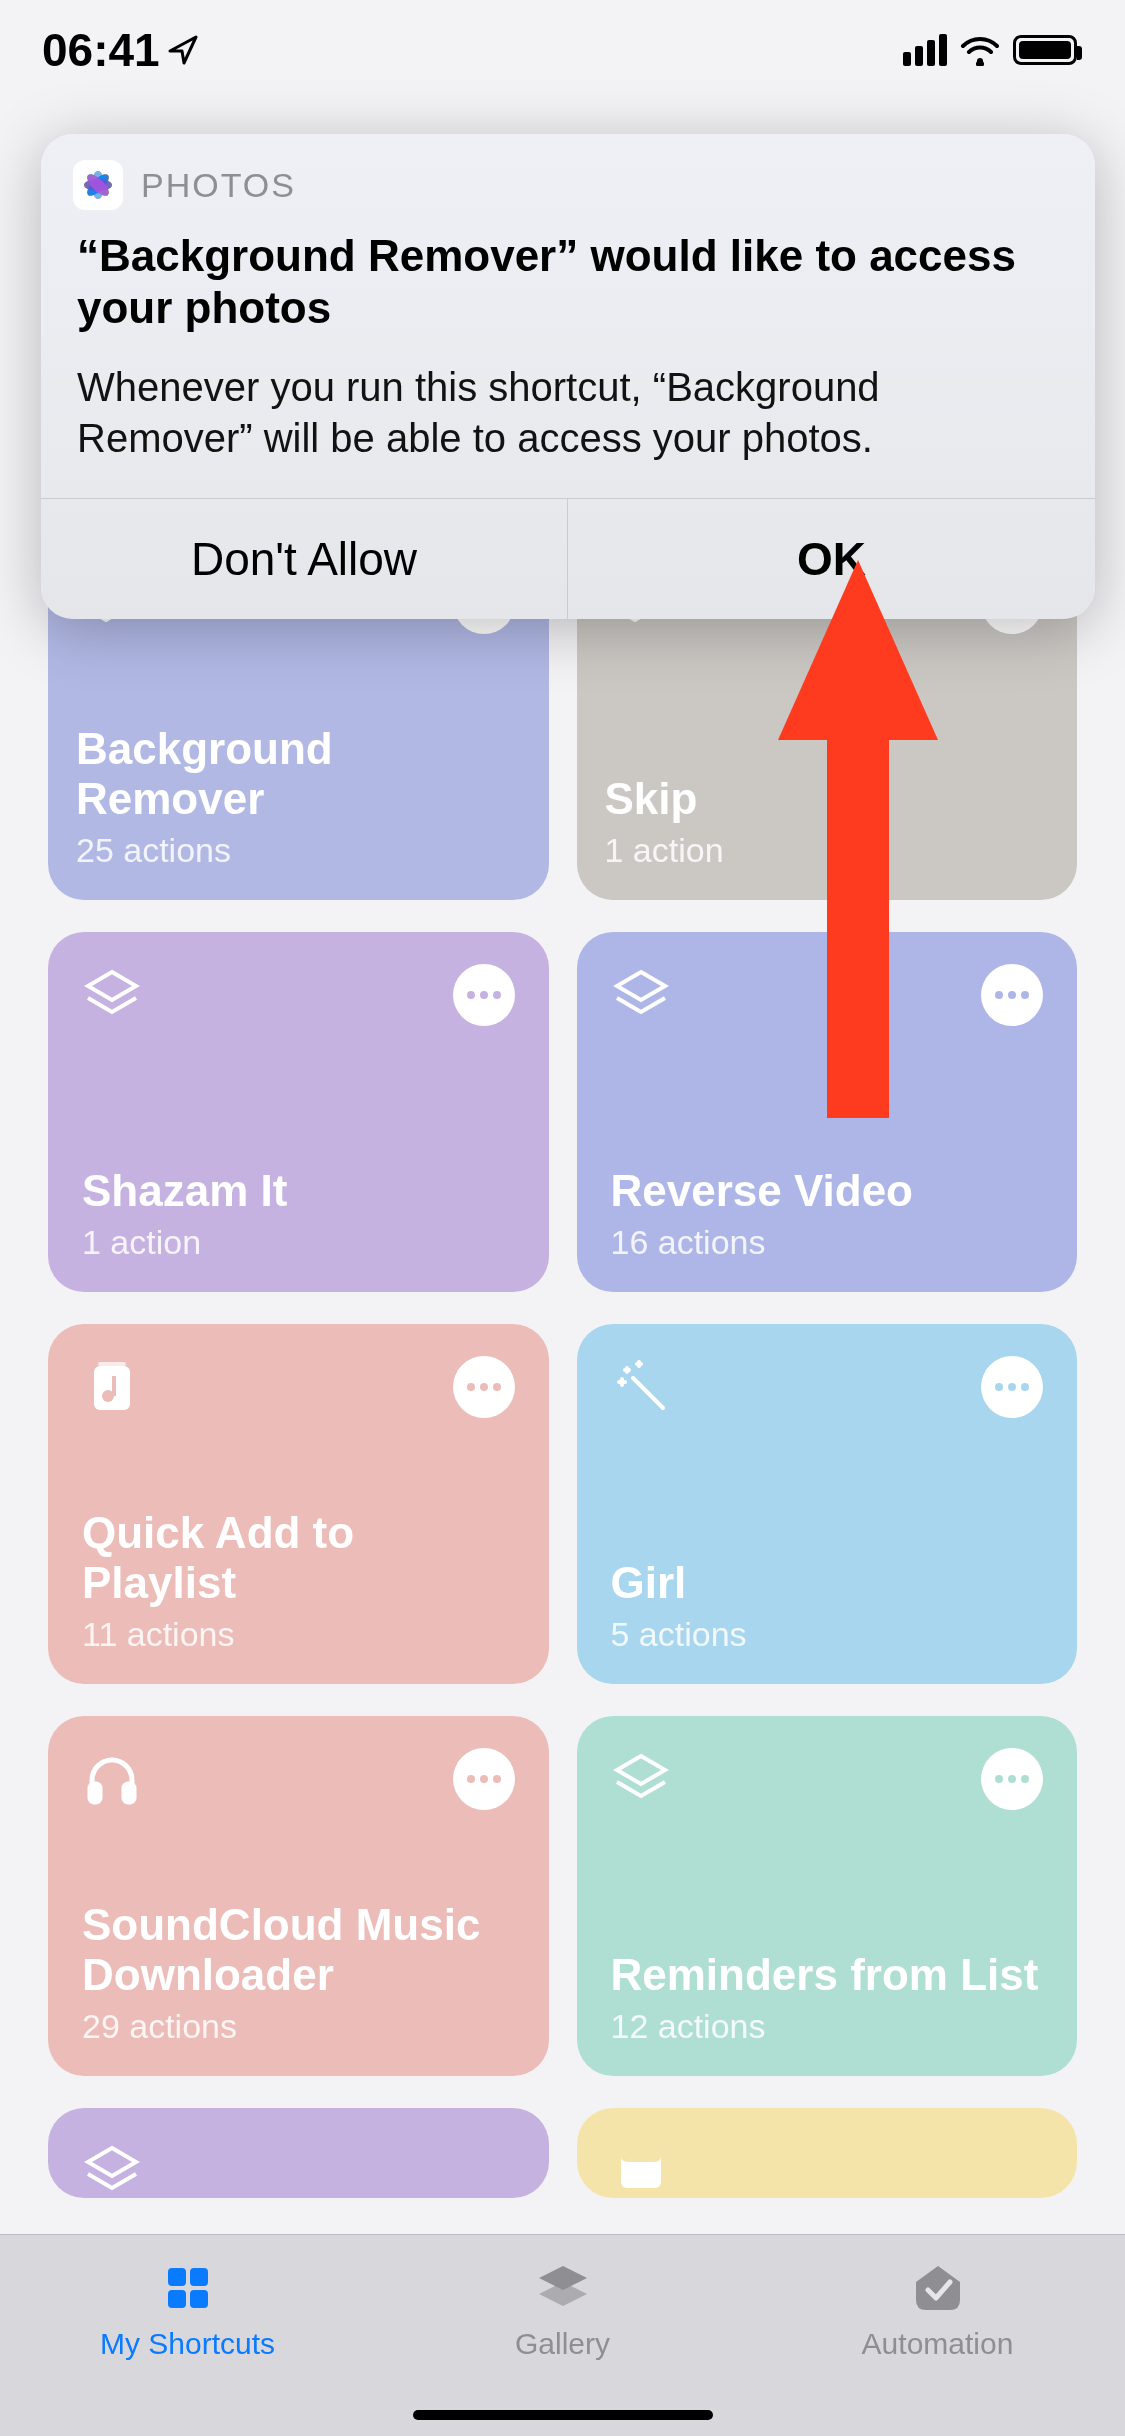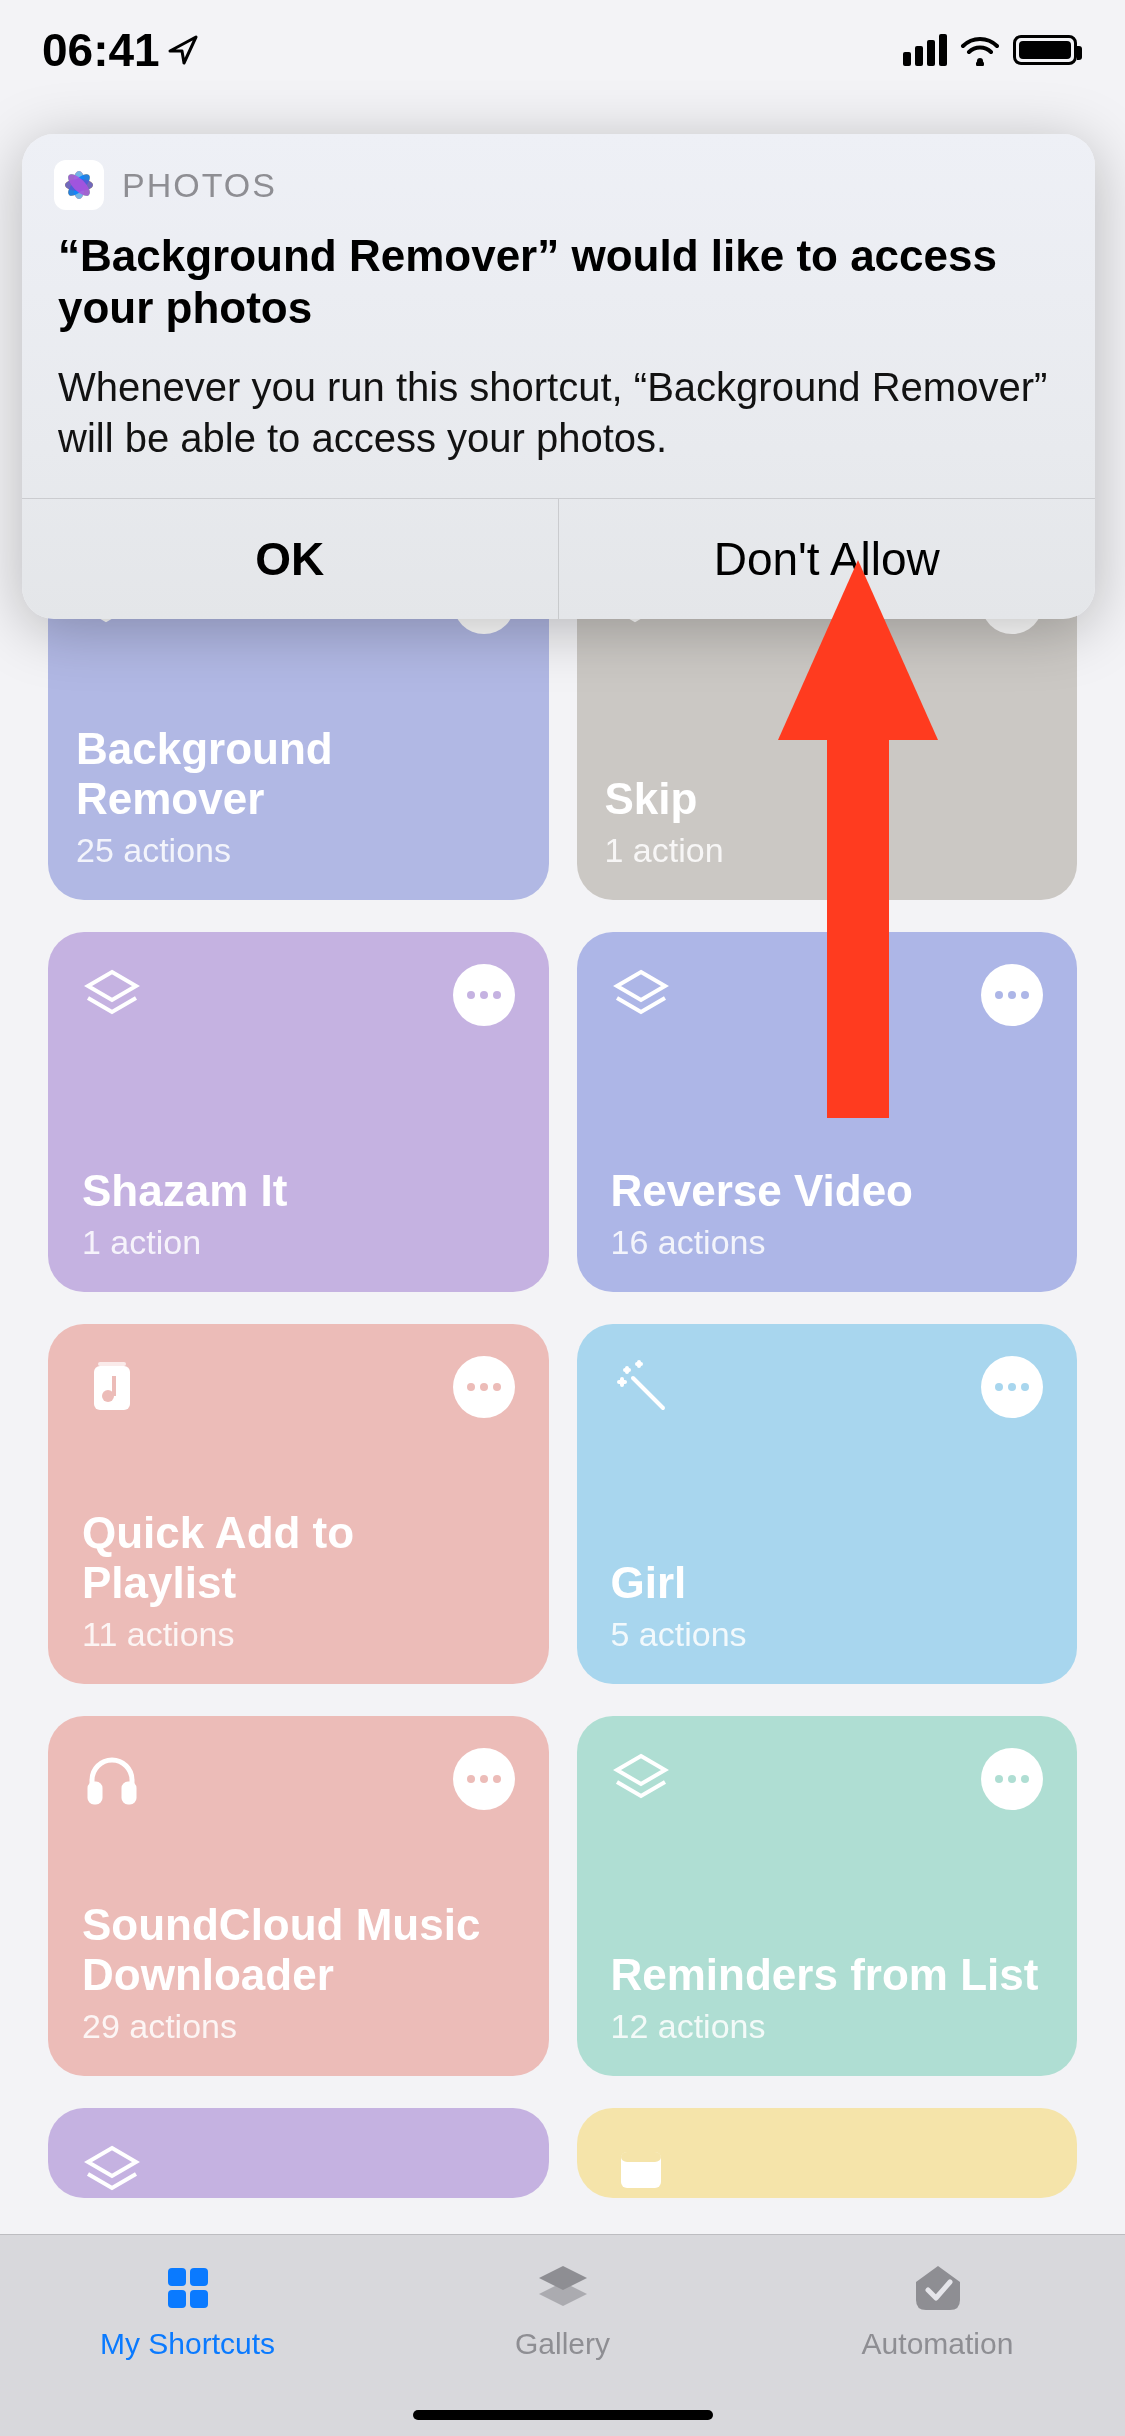--- a/index.html
+++ b/index.html
@@ -26,21 +26,21 @@
   .card-icon { width:60px; height:60px; }
   .card-menu { width:62px; height:62px; border-radius:50%; background:#fff; display:flex; align-items:center; justify-content:center; gap:5px; }
   .card-menu span { width:8px; height:8px; border-radius:50%; }
   .card-title { font-size:44px; font-weight:600; line-height:1.12; margin-bottom:8px; }
   .card-sub { font-size:34px; font-weight:400; opacity:.85; }
 
   
   .dim { position:absolute; inset:0; background:rgba(255,255,255,.55); }
 
   
-  .alert { position:absolute; top:134px; left:22px; right:30px; background:linear-gradient(180deg,#eef0f6 0%, #e8eaee 65%, #e4e6e9 100%); border-radius:32px; box-shadow:0 10px 60px rgba(0,0,0,.25); overflow:hidden; }
+  .alert { position:absolute; top:134px; left:41px; right:30px; background:linear-gradient(180deg,#eef0f6 0%, #e8eaee 65%, #e4e6e9 100%); border-radius:32px; box-shadow:0 10px 60px rgba(0,0,0,.25); overflow:hidden; }
   .alert-head { display:flex; align-items:center; gap:18px; padding:26px 32px 14px; }
   .photos-icon { width:50px; height:50px; background:#fff; border-radius:12px; display:flex; align-items:center; justify-content:center; }
   .alert-app { font-size:34px; letter-spacing:2px; color:#8e8e93; font-weight:500; }
   .alert-body { padding:6px 36px 34px; }
   .alert-title { font-size:44px; font-weight:700; color:#000; line-height:1.18; margin-bottom:14px; }
   .alert-msg { font-size:40px; color:#121212; line-height:1.28;margin-top:28px; }
   .alert-actions { display:grid; grid-template-columns:1fr 1fr; border-top:1px solid rgba(0,0,0,.12); }
   .alert-btn { height:120px; display:flex; align-items:center; justify-content:center; font-size:46px; color:#000; background:transparent; border:none; }
   .alert-btn:first-child { border-right:1px solid rgba(0,0,0,.12); }
   .alert-btn.ok { font-weight:600; }
@@ -280,22 +280,22 @@
           </g>
         </svg>
       </span>
       <span class="alert-app">PHOTOS</span>
     </div>
     <div class="alert-body">
       <div class="alert-title">“Background Remover” would like to access your photos</div>
       <div class="alert-msg">Whenever you run this shortcut, “Background Remover” will be able to access your photos.</div>
     </div>
     <div class="alert-actions">
+      <button class="alert-btn">Don't Allow</button>
       <button class="alert-btn ok">OK</button>
-      <button class="alert-btn">Don't Allow</button>
     </div>
   </div>
 
   <div class="arrow">
     <div class="arrow-head"></div>
     <div class="arrow-stem"></div>
   </div>
 
   <div class="tabbar">
     <div class="tab active">

